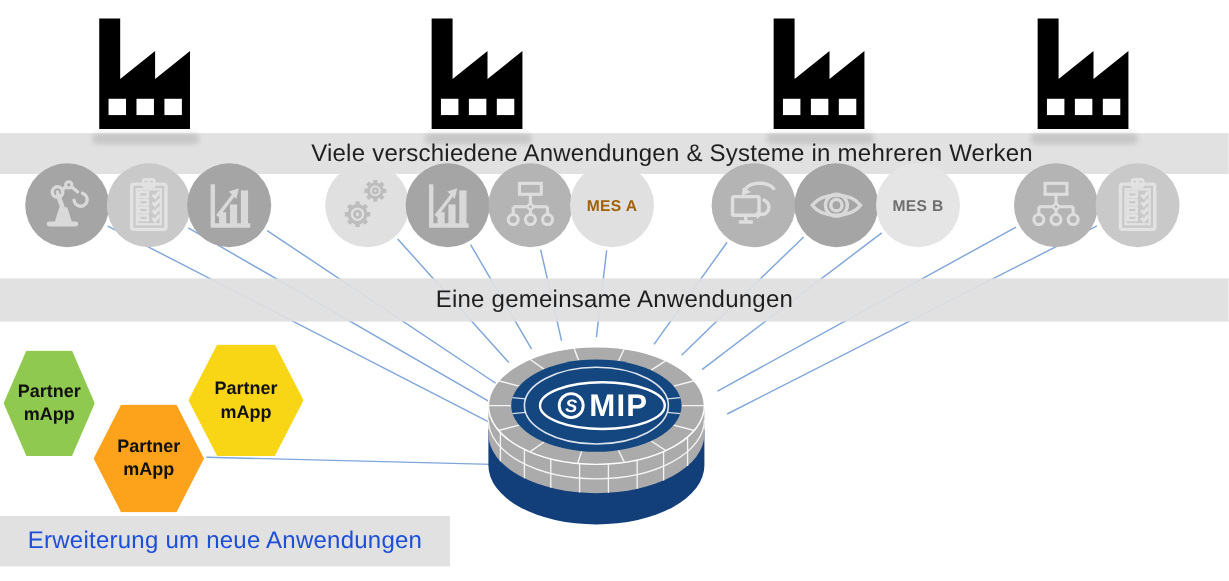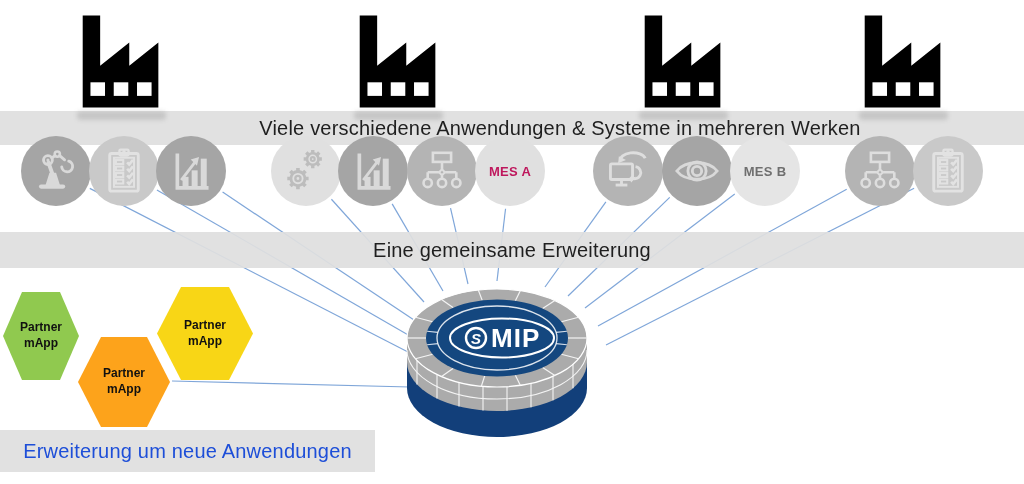--- a/index.html
+++ b/index.html
@@ -15,21 +15,21 @@
   #band-bottom{left:0;top:430px;width:375px;height:42px;}
   .factory{position:absolute;z-index:3;width:97px;height:100px;color:#000;}
   .factory-shadow{position:absolute;z-index:2;height:9px;background:rgba(60,60,60,.16);
                   filter:blur(2px);border-radius:4px;}
   .sys-circle{position:absolute;z-index:3;width:70px;height:70px;border-radius:50%;
               display:flex;align-items:center;justify-content:center;}
   .sys-circle svg{width:52px;height:52px;}
   .mes-label{font-size:13px;font-weight:bold;letter-spacing:.3px;}
   .hexagon{position:absolute;z-index:4;display:flex;align-items:center;justify-content:center;
            clip-path:polygon(25% 0,75% 0,100% 50%,75% 100%,25% 100%,0 50%);}
-  .hex-text{font-size:12px;font-weight:bold;text-align:center;line-height:1.3;}
+  .hex-text{font-size:15px;font-weight:bold;text-align:center;line-height:1.3;}
   #cylinder{position:absolute;z-index:4;left:398px;top:282px;}
 </style>
 </head>
 <body>
 
 <div id="stage">
 
   <svg id="lines-layer" class="layer" width="1024" height="484" viewBox="0 0 1024 484">
       <line x1="89.79405204463133" y1="188.3770551706769" x2="408" y2="352" stroke="#7fa6d9" stroke-width="1.2"></line>
       <line x1="156.91505226984683" y1="189.98945323260392" x2="410" y2="336" stroke="#7fa6d9" stroke-width="1.2"></line>
@@ -43,21 +43,21 @@
       <line x1="734.7620296451726" y1="194.01445521450756" x2="585" y2="308" stroke="#7fa6d9" stroke-width="1.2"></line>
       <line x1="846.6988102072152" y1="189.30384545348107" x2="598" y2="326" stroke="#7fa6d9" stroke-width="1.2"></line>
       <line x1="914.1314348310788" y1="188.231375261381" x2="606" y2="345" stroke="#7fa6d9" stroke-width="1.2"></line>
       <line x1="172" y1="381" x2="410" y2="387" stroke="#7fa6d9" stroke-width="1.2"></line>
     </svg>
 
   <div class="band" id="band-top" style="background: rgba(223, 223, 223, 0.93);">
     <span class="band-label" style="color: rgb(31, 31, 31);">Viele verschiedene Anwendungen &amp; Systeme in mehreren Werken</span>
   </div>
   <div class="band" id="band-middle" style="background: rgba(223, 223, 223, 0.93);">
-    <span class="band-label" style="color: rgb(31, 31, 31);">Eine gemeinsame Erweiterung</span>
+    <span class="band-label" style="color: rgb(31, 31, 31);">Eine gemeinsame Anwendungen</span>
   </div>
   <div class="band" id="band-bottom" style="background: rgba(223, 223, 223, 0.93);">
     <span class="band-label" style="color: #1d4ed8;">Erweiterung um neue Anwendungen</span>
   </div>
 
   <div id="shadows-layer">
       <div class="factory-shadow" style="left: 77px; top: 111px; width: 89px;"></div>
       <div class="factory-shadow" style="left: 354px; top: 111px; width: 89px;"></div>
       <div class="factory-shadow" style="left: 639px; top: 111px; width: 89px;"></div>
       <div class="factory-shadow" style="left: 859px; top: 111px; width: 89px;"></div>
@@ -121,21 +121,21 @@
         </span>
       </div>
       <div class="sys-circle" style="left: 407px; top: 136px; background: rgb(180, 180, 180);">
         <span style="color: rgb(222, 222, 222); display: flex;">
           <svg viewBox="0 0 40 40" width="52" height="52">
             <use href="#sym-hierarchy"></use>
           </svg>
         </span>
       </div>
       <div class="sys-circle" style="left: 475px; top: 136px; background: rgb(224, 224, 224);">
-        <span class="mes-label" style="color: #be185d;">MES A</span>
+        <span class="mes-label" style="color: #a16207;">MES A</span>
       </div>
       <div class="sys-circle" style="left: 593px; top: 136px; background: rgb(180, 180, 180);">
         <span style="color: rgb(222, 222, 222); display: flex;">
           <svg viewBox="0 0 40 40" width="52" height="52">
             <use href="#sym-monitor-sync"></use>
           </svg>
         </span>
       </div>
       <div class="sys-circle" style="left: 662px; top: 136px; background: rgb(165, 165, 165);">
         <span style="color: rgb(217, 217, 217); display: flex;">

